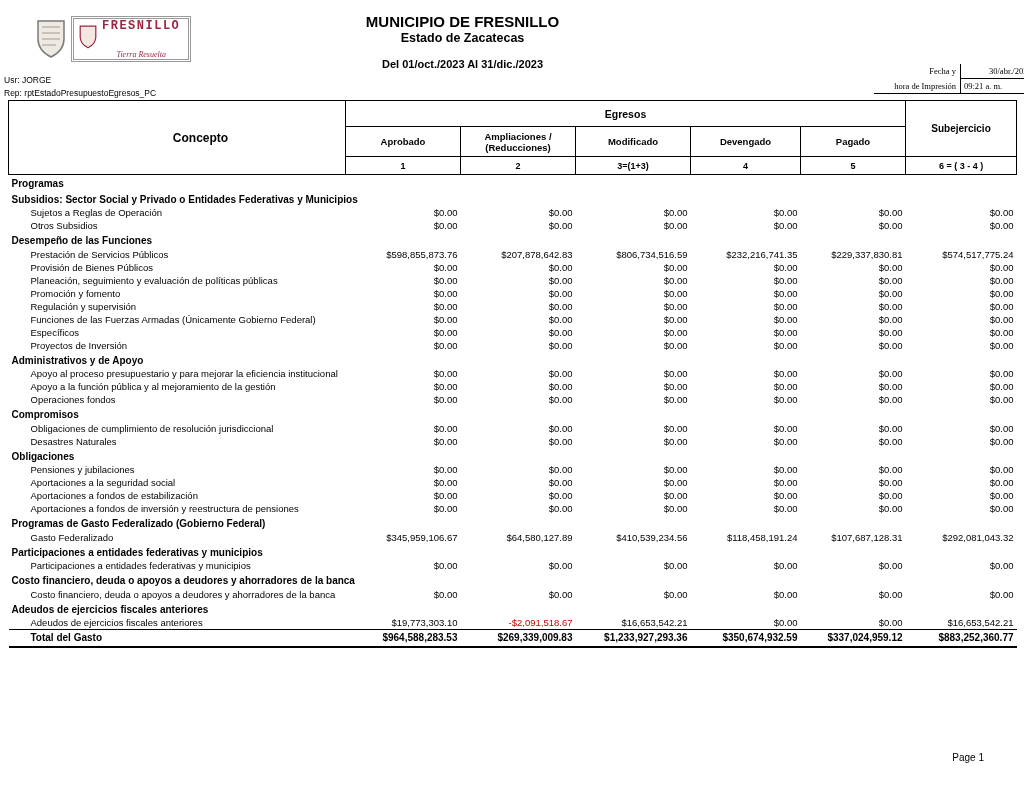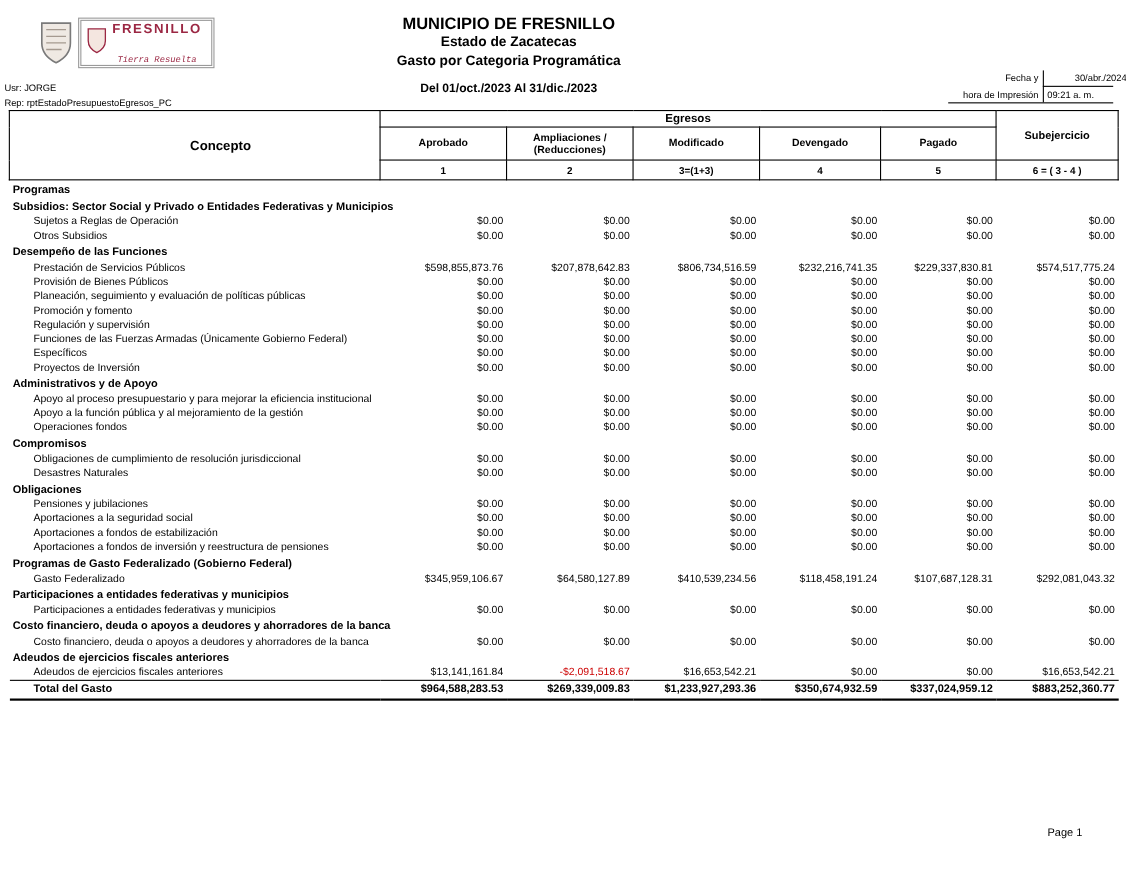--- a/index.html
+++ b/index.html
@@ -5,43 +5,43 @@
   * { margin:0; padding:0; box-sizing:border-box; }
   html,body { background:#e9e9e9; }
   body { font-family:"Liberation Sans", sans-serif; color:#000; }
   .page { position:relative; width:1024px; height:791px; background:#fff; overflow:hidden; margin:0 auto; }
 
   
   .logo-area { position:absolute; left:36px; top:16px; display:flex; align-items:center; gap:5px; }
   .crest-svg { width:30px; height:40px; display:block; }
   .logo-box { border:3px double #9a9a9a; height:46px; display:flex; align-items:center; gap:5px; padding:2px 8px 2px 5px; background:#fff; }
   .logo-text-wrap { display:flex; flex-direction:column; align-items:center; }
-  .logo-name { font-family:Liberation Sans, sans-serif; font-weight:bold; font-size:12px; letter-spacing:1.5px; color:#9b2743; }
-  .logo-tag { font-family:Liberation Mono, monospace; font-style:italic; font-size:8px; color:#9b2743; margin-top:17px; }
+  .logo-name { font-family:Liberation Mono, monospace; font-weight:bold; font-size:12px; letter-spacing:1.5px; color:#9b2743; }
+  .logo-tag { font-family:Liberation Serif, serif; font-style:italic; font-size:8px; color:#9b2743; margin-top:17px; }
 
   .meta-left { position:absolute; left:4px; top:74px; font-size:8.5px; line-height:13px; }
 
   .title-block { position:absolute; left:290px; top:13px; width:345px; text-align:center; }
   .t1 { font-size:15px; font-weight:bold; }
   .t2 { font-size:12.5px; font-weight:bold; margin-top:1px; }
   .t3 { font-size:12.5px; font-weight:bold; margin-top:3px; }
   .t4 { font-size:11px; font-weight:bold; margin-top:13px; }
 
-  .meta-right { position:absolute; right:12px; top:64px; font-size:8.5px; }
+  .meta-right { position:absolute; right:0; top:64px; font-size:8.5px;font-family:Liberation Serif, serif; }
   .meta-row { display:flex; align-items:stretch; }
   .meta-row .lbl { width:86px; text-align:right; padding:2px 4px 2px 0; }
   .meta-row .val { width:64px; border-left:1px solid #000; padding:2px 3px; }
   .meta-row.first .val { border-bottom:1px solid #000;padding-left:28px; }
   .meta-row.second { border-bottom:1px solid #000; }
 
   
   .report-table { position:absolute; left:8px; top:100px; width:1008px; border-collapse:collapse; table-layout:fixed; font-size:9.5px; }
   .report-table thead th { border:1px solid #000; font-weight:bold; background:#fff; text-align:center; vertical-align:middle; }
   th.concepto { font-size:12px;padding-left:47px; }
-  th.egresos  { font-size:10.5px; height:15px; }
+  th.egresos  { font-size:10.5px; height:26px; }
   th.subej    { font-size:10px; }
   th.colname  { font-size:9.5px; height:30px; padding:1px 4px; }
   th.colnum   { font-size:9px;  height:18px; }
 
   .report-table tbody td { padding:0 3px; line-height:13px; vertical-align:bottom; overflow:hidden; white-space:nowrap; }
   tr.section td { font-weight:bold; font-size:10px; padding-top:2px; white-space:normal; }
   tr.section .wrap { display:inline-block; max-width:392px; line-height:12.5px;text-align:right; }
   td.label { padding-left:22px !important; }
   td.money { text-align:right; }
   td.neg { color:#cc0000; }
@@ -75,21 +75,20 @@
   </div>
 
   <div class="meta-left">
     <div>Usr: JORGE</div>
     <div>Rep: rptEstadoPresupuestoEgresos_PC</div>
   </div>
 
   <div class="title-block">
     <div class="t1">MUNICIPIO DE FRESNILLO</div>
     <div class="t2">Estado de Zacatecas</div>
-    <div class="t3">Gasto por Categoria Programática</div>
     <div class="t4">Del 01/oct./2023 Al 31/dic./2023</div>
   </div>
 
   <div class="meta-right">
     <div class="meta-row first">
       <span class="lbl">Fecha y</span>
       <span class="val">30/abr./2024</span>
     </div>
     <div class="meta-row second">
       <span class="lbl">hora de Impresión</span>
@@ -353,21 +352,21 @@
           <td class="money">$0.00</td>
           <td class="money">$0.00</td>
           <td class="money">$0.00</td>
           <td class="money">$0.00</td>
         </tr>
         <tr class="section">
           <td colspan="7"><span class="wrap">Adeudos de ejercicios fiscales anteriores</span></td>
         </tr>
         <tr class="item">
           <td class="label">Adeudos de ejercicios fiscales anteriores</td>
-          <td class="money">$13,141,161.84</td>
+          <td class="money">$19,773,303.10</td>
           <td class="money neg">-$2,091,518.67</td>
           <td class="money">$16,653,542.21</td>
           <td class="money">$0.00</td>
           <td class="money">$0.00</td>
           <td class="money">$16,653,542.21</td>
         </tr>
         <tr class="total">
           <td class="label">Total del Gasto</td>
           <td class="money">$964,588,283.53</td>
           <td class="money">$269,339,009.83</td>

